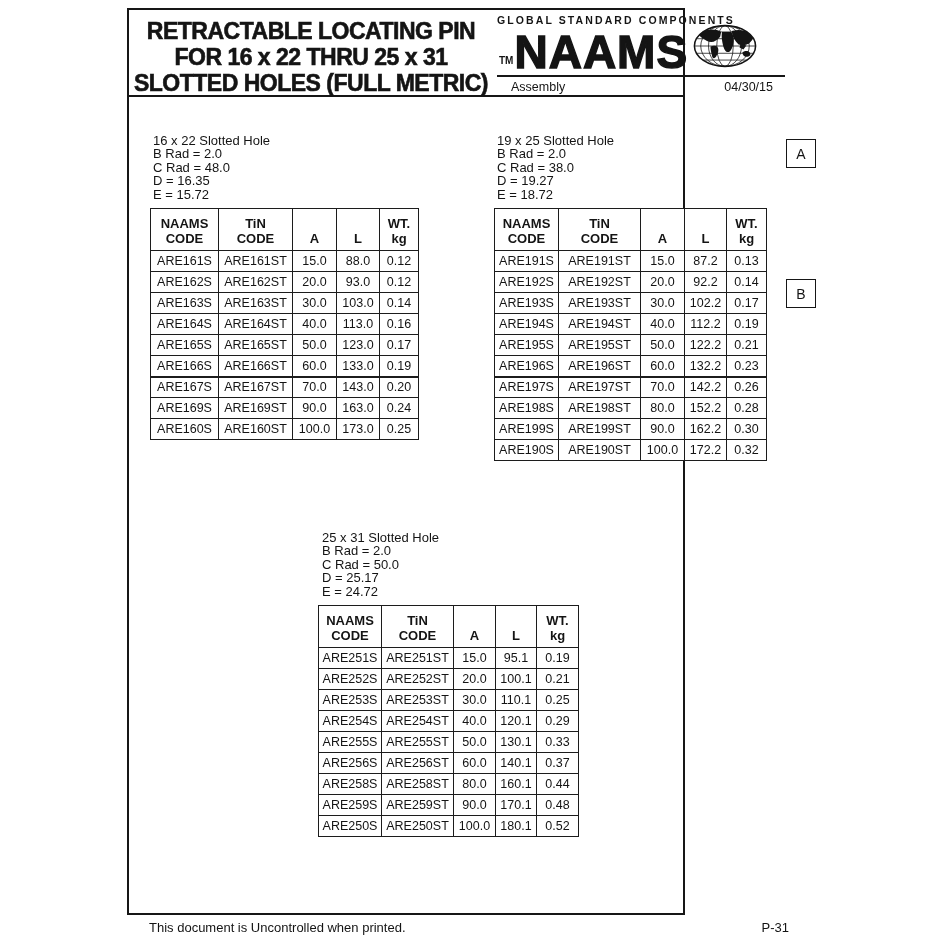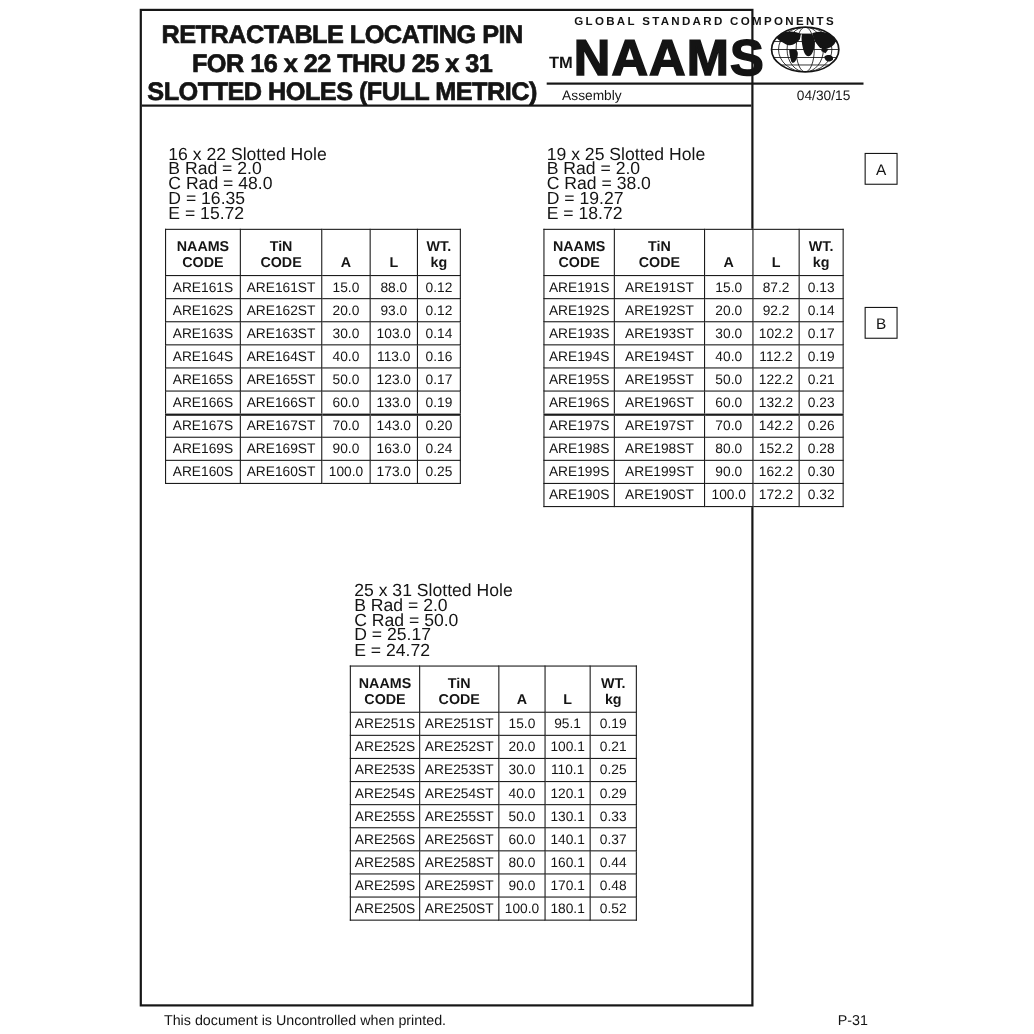--- a/index.html
+++ b/index.html
@@ -19,45 +19,45 @@
     position:absolute; left:0; top:0; width:100%; height:87px;
     border-bottom:2px solid #161616;
   }
   .title {
     position:absolute; left:4px; top:8px; width:356px; text-align:center;
     font-size:23px; font-weight:bold; line-height:26px; letter-spacing:-0.5px;
     -webkit-text-stroke:0.6px #141414;
   }
   .brand { position:absolute; left:368px; top:0; width:288px; }
   .brand-tagline {
-    margin-top:4px; text-align:center; font-size:10.5px; font-weight:bold;
+    margin-top:4px; font-size:10.5px; font-weight:bold;
     letter-spacing:2.1px; white-space:nowrap;
   }
   .brand-row { display:flex; align-items:flex-end; margin-top:0px; height:47px; }
-  .brand-tm { font-size:15px; font-weight:bold; margin:4px 1px 7px 2px; }
+  .brand-tm { font-size:10px; font-weight:bold; margin:4px 1px 7px 2px; }
   .brand-name {
     font-size:46px; font-weight:bold; line-height:0.92; letter-spacing:1px;
     -webkit-text-stroke:1.4px #141414;
   }
   .brand-globe { margin:0 0 1px 4px; }
   .brand-rule { border-top:2.5px solid #161616; margin-top:2px; }
   .brand-subrow {
     display:flex; justify-content:space-between; font-size:12.5px;
     padding:3px 12px 0 14px;
   }
   
   .zone-box {
     position:absolute; width:30px; height:29px; border:1.5px solid #161616;
     background:#fff; display:flex; align-items:center; justify-content:center;
     font-size:14px;
   }
   .zone-a { left:786px; top:139px; }
   .zone-b { left:786px; top:279px; }
   
-  .anno { position:absolute; font-size:16px; line-height:13.4px; }
+  .anno { position:absolute; font-size:13px; line-height:13.4px; }
   .anno-1 { left:153px; top:134px; }
   .anno-2 { left:497px; top:134px; }
   .anno-3 { left:322px; top:531px; }
   
   table { border-collapse:collapse; background:#fff; table-layout:fixed; }
   th, td {
     border:1px solid #1c1c1c; text-align:center; padding:0;
     font-size:12.5px; overflow:hidden;
   }
   th {

